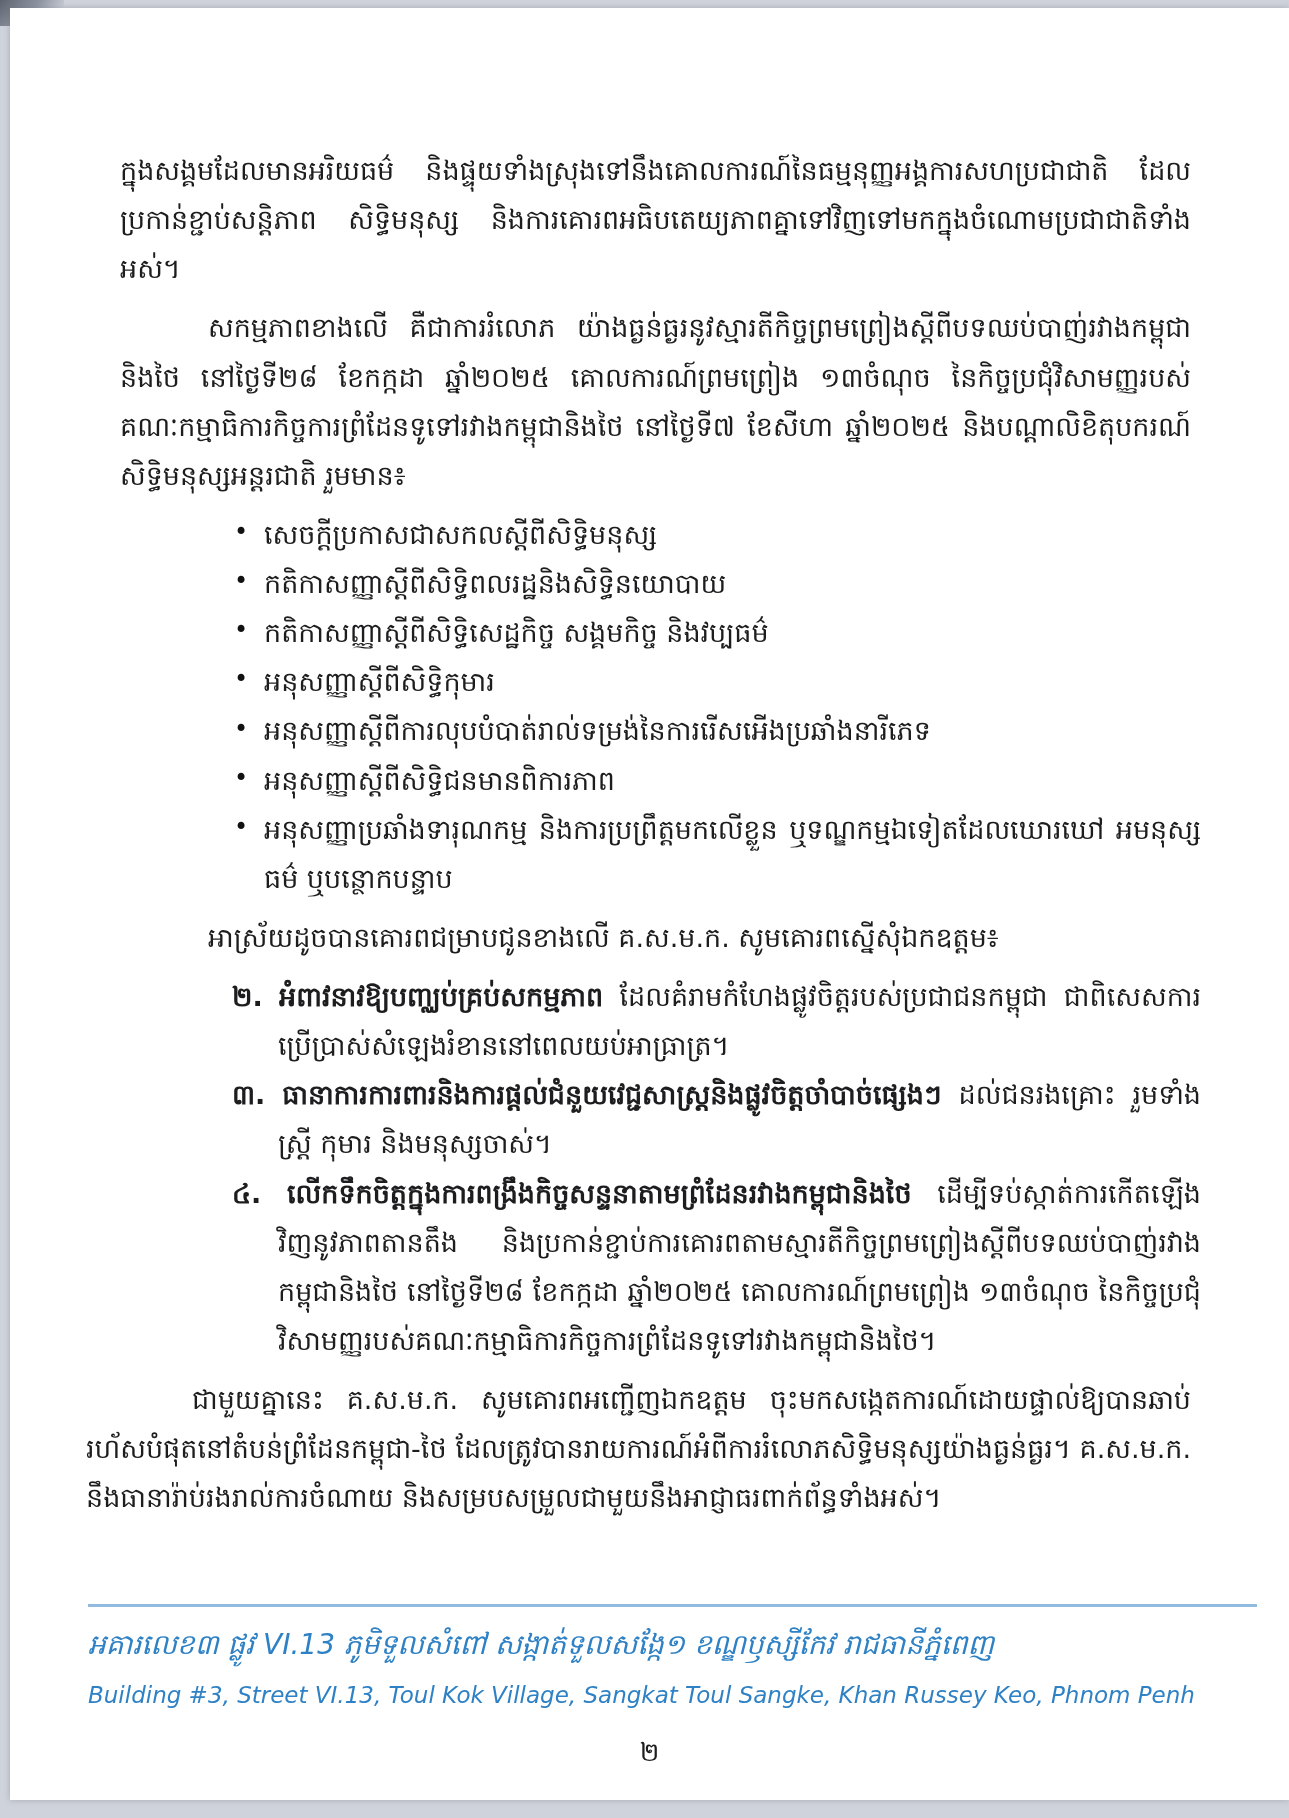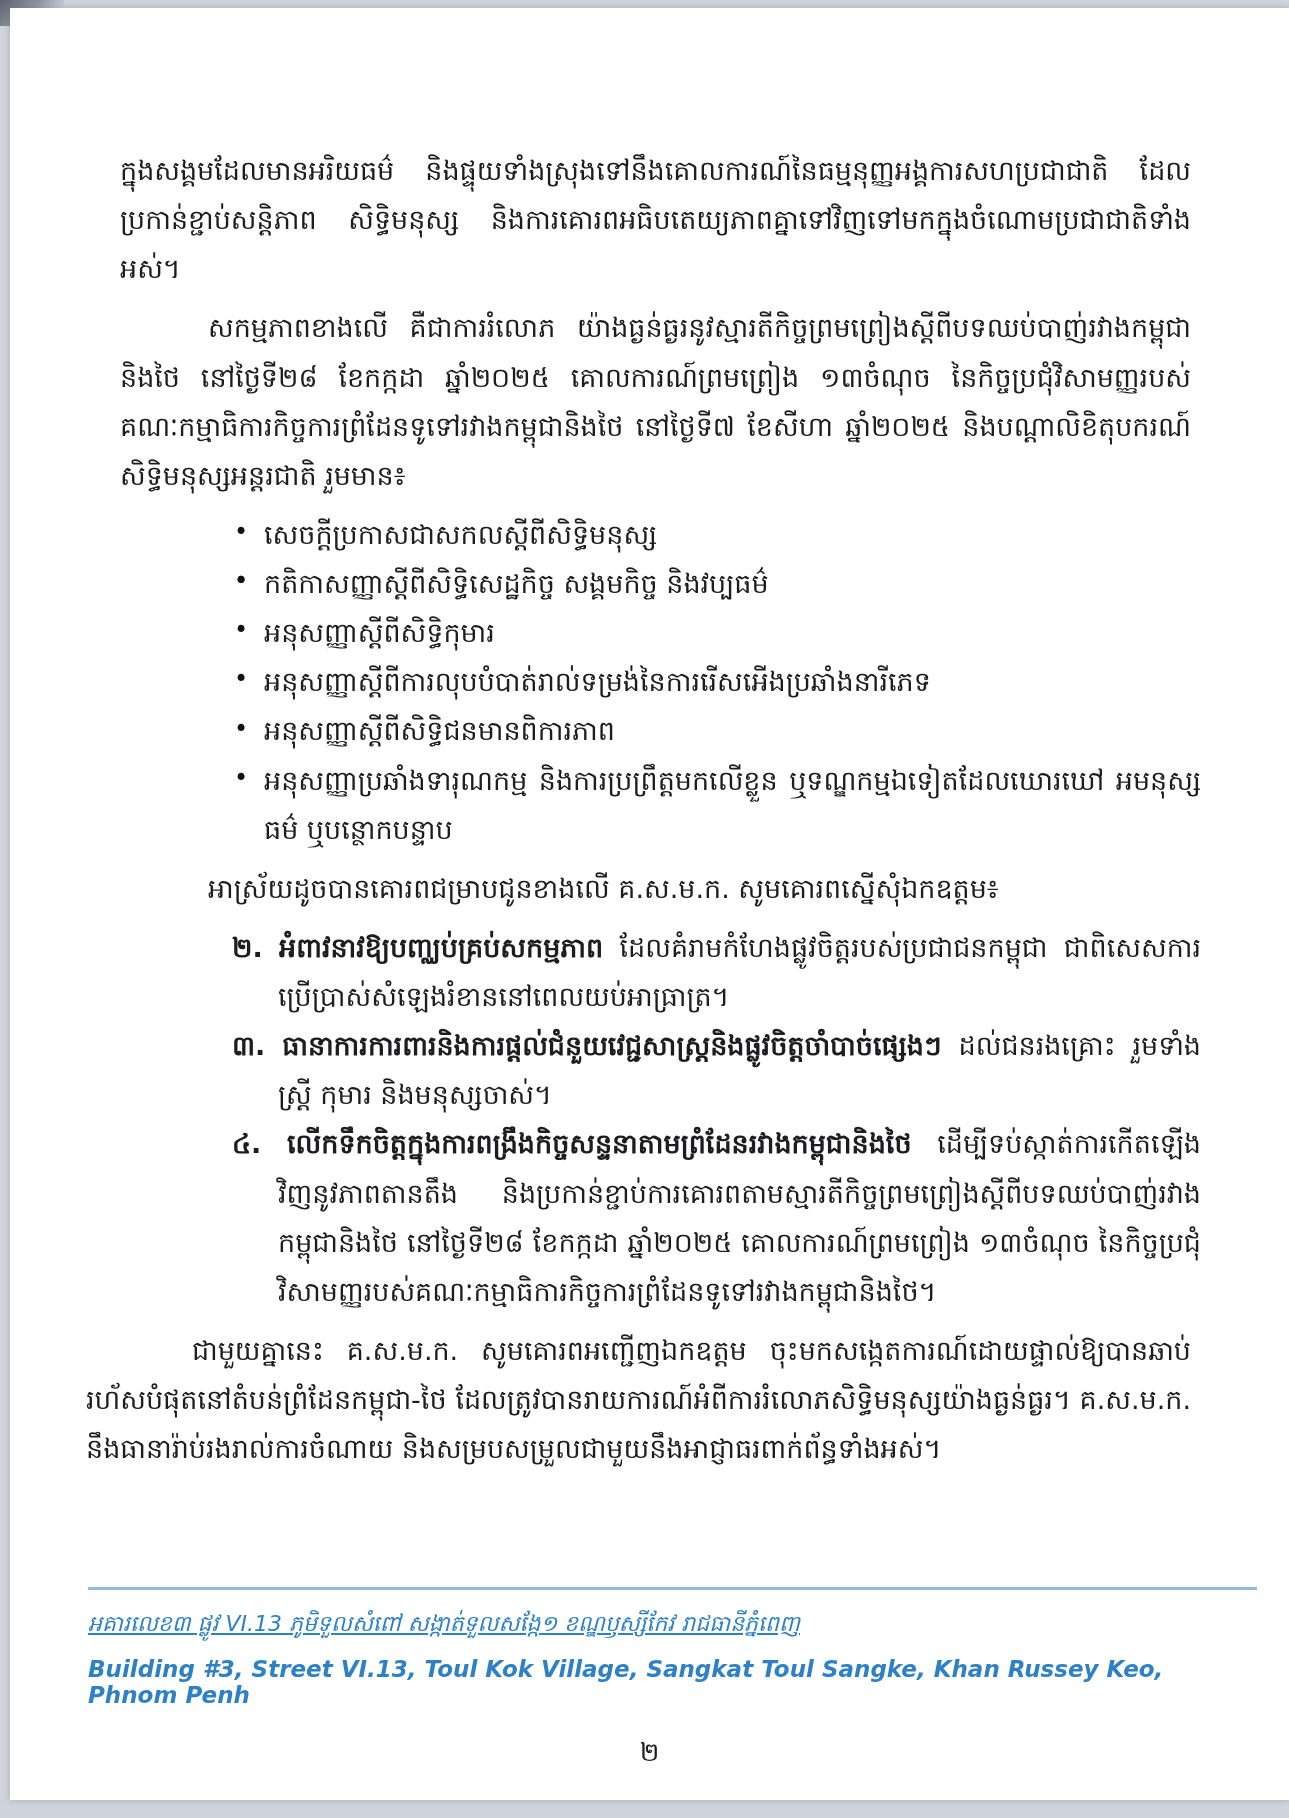--- a/index.html
+++ b/index.html
@@ -34,42 +34,42 @@
   ol.numbered li{padding-left:46px;text-indent:-46px;margin:0;}
   .num,.ititle{font-weight:bold;}
   .closing{text-indent:106px;margin-left:-24px;}
   .footer{
     position:absolute;left:78px;right:32px;bottom:92px;
     color:#2e81c4;font-style:italic;
   }
   .footer-rule{
     border:none;border-top:3px solid #92bcdf;margin:0 0 20px 0;
   }
-  .addr-km{font-size:22px;margin-bottom:14px;text-decoration:underline;}
-  .addr-row{display:flex;justify-content:space-between;align-items:baseline;font-size:23px;font-weight:bold;}
+  .addr-km{font-size:28px;margin-bottom:14px;}
+  .addr-row{display:flex;justify-content:space-between;align-items:baseline;font-size:23px;}
   .page-num{
     position:absolute;left:0;right:0;bottom:26px;text-align:center;
     font-size:26px;color:#1d1d1f;font-style:normal;
   }
 </style>
 </head>
 <body>
 
 <div class="scan-corner"></div>
 
 <div class="page">
   <div class="content">
 
     <p class="para">ក្នុងសង្គមដែលមានអរិយធម៌ និងផ្ទុយទាំងស្រុងទៅនឹងគោលការណ៍នៃធម្មនុញ្ញអង្គការសហប្រជាជាតិ ដែលប្រកាន់ខ្ជាប់សន្តិភាព សិទ្ធិមនុស្ស និងការគោរពអធិបតេយ្យភាពគ្នាទៅវិញទៅមកក្នុងចំណោមប្រជាជាតិទាំងអស់។</p>
 
     <p class="para para-indent">សកម្មភាពខាងលើ គឺជាការរំលោភ យ៉ាងធ្ងន់ធ្ងរនូវស្មារតីកិច្ចព្រមព្រៀងស្តីពីបទឈប់បាញ់រវាងកម្ពុជានិងថៃ នៅថ្ងៃទី២៨ ខែកក្កដា ឆ្នាំ២០២៥ គោលការណ៍ព្រមព្រៀង ១៣ចំណុច នៃកិច្ចប្រជុំវិសាមញ្ញរបស់គណៈកម្មាធិការកិច្ចការព្រំដែនទូទៅរវាងកម្ពុជានិងថៃ នៅថ្ងៃទី៧ ខែសីហា ឆ្នាំ២០២៥ និងបណ្តាលិខិតុបករណ៍សិទ្ធិមនុស្សអន្តរជាតិ រួមមាន៖</p>
 
     <ul class="bullets">
       <li><span class="dot">•</span><span>សេចក្តីប្រកាសជាសកលស្តីពីសិទ្ធិមនុស្ស</span></li>
-      <li><span class="dot">•</span></li>
+      <li><span class="dot">•</span><span>កតិកាសញ្ញាស្តីពីសិទ្ធិពលរដ្ឋនិងសិទ្ធិនយោបាយ</span></li>
       <li><span class="dot">•</span><span>កតិកាសញ្ញាស្តីពីសិទ្ធិសេដ្ឋកិច្ច សង្គមកិច្ច និងវប្បធម៌</span></li>
       <li><span class="dot">•</span><span>អនុសញ្ញាស្តីពីសិទ្ធិកុមារ</span></li>
       <li><span class="dot">•</span><span>អនុសញ្ញាស្តីពីការលុបបំបាត់រាល់ទម្រង់នៃការរើសអើងប្រឆាំងនារីភេទ</span></li>
       <li><span class="dot">•</span><span>អនុសញ្ញាស្តីពីសិទ្ធិជនមានពិការភាព</span></li>
       <li><span class="dot">•</span><span>អនុសញ្ញាប្រឆាំងទារុណកម្ម និងការប្រព្រឹត្តមកលើខ្លួន ឬទណ្ឌកម្មឯទៀតដែលឃោរឃៅ អមនុស្សធម៌ ឬបន្ថោកបន្ទាប</span></li>
     </ul>
 
     <p class="para para-indent">អាស្រ័យដូចបានគោរពជម្រាបជូនខាងលើ គ.ស.ម.ក. សូមគោរពស្នើសុំឯកឧត្តម៖</p>
 
     <ol class="numbered">

